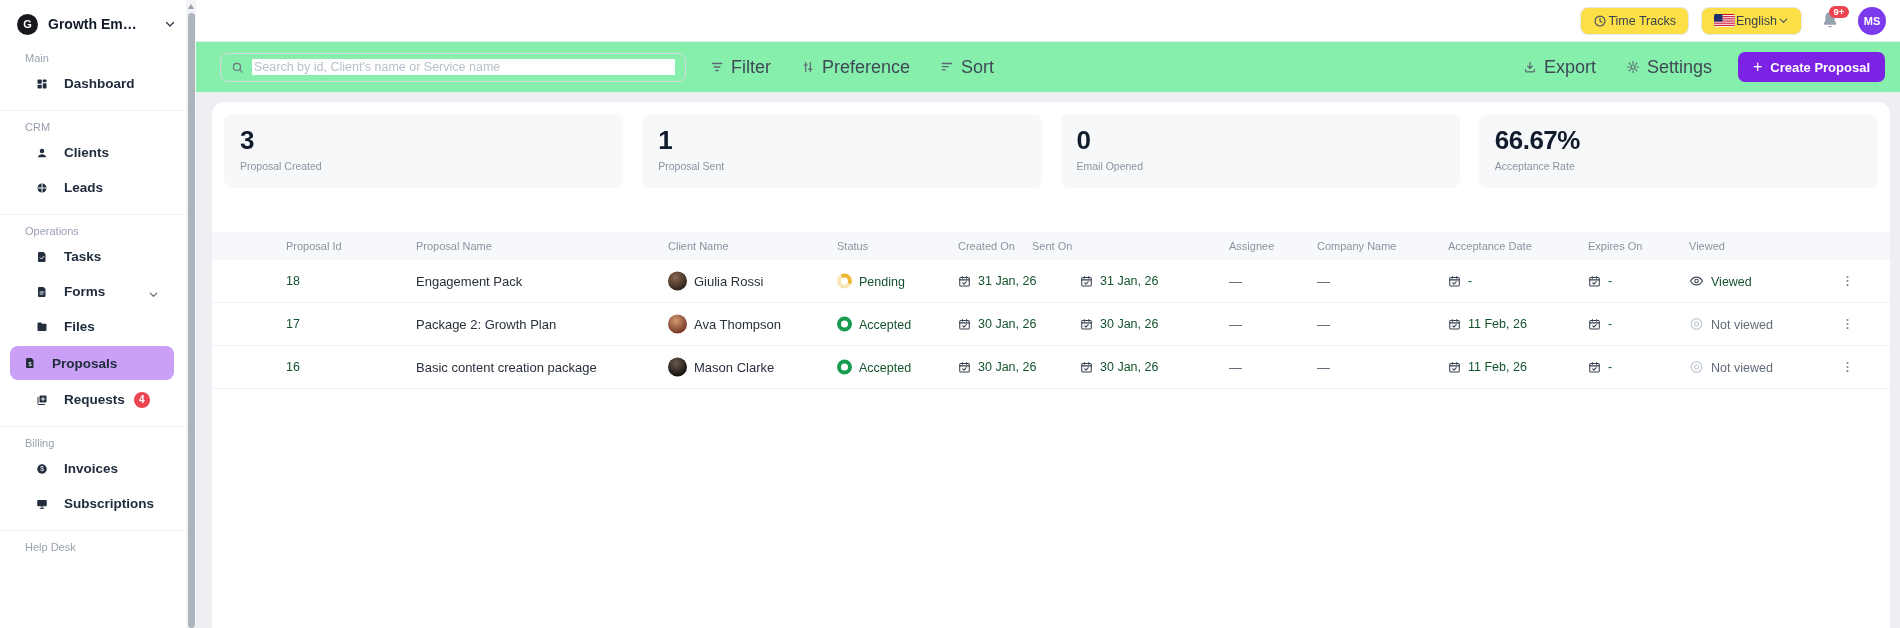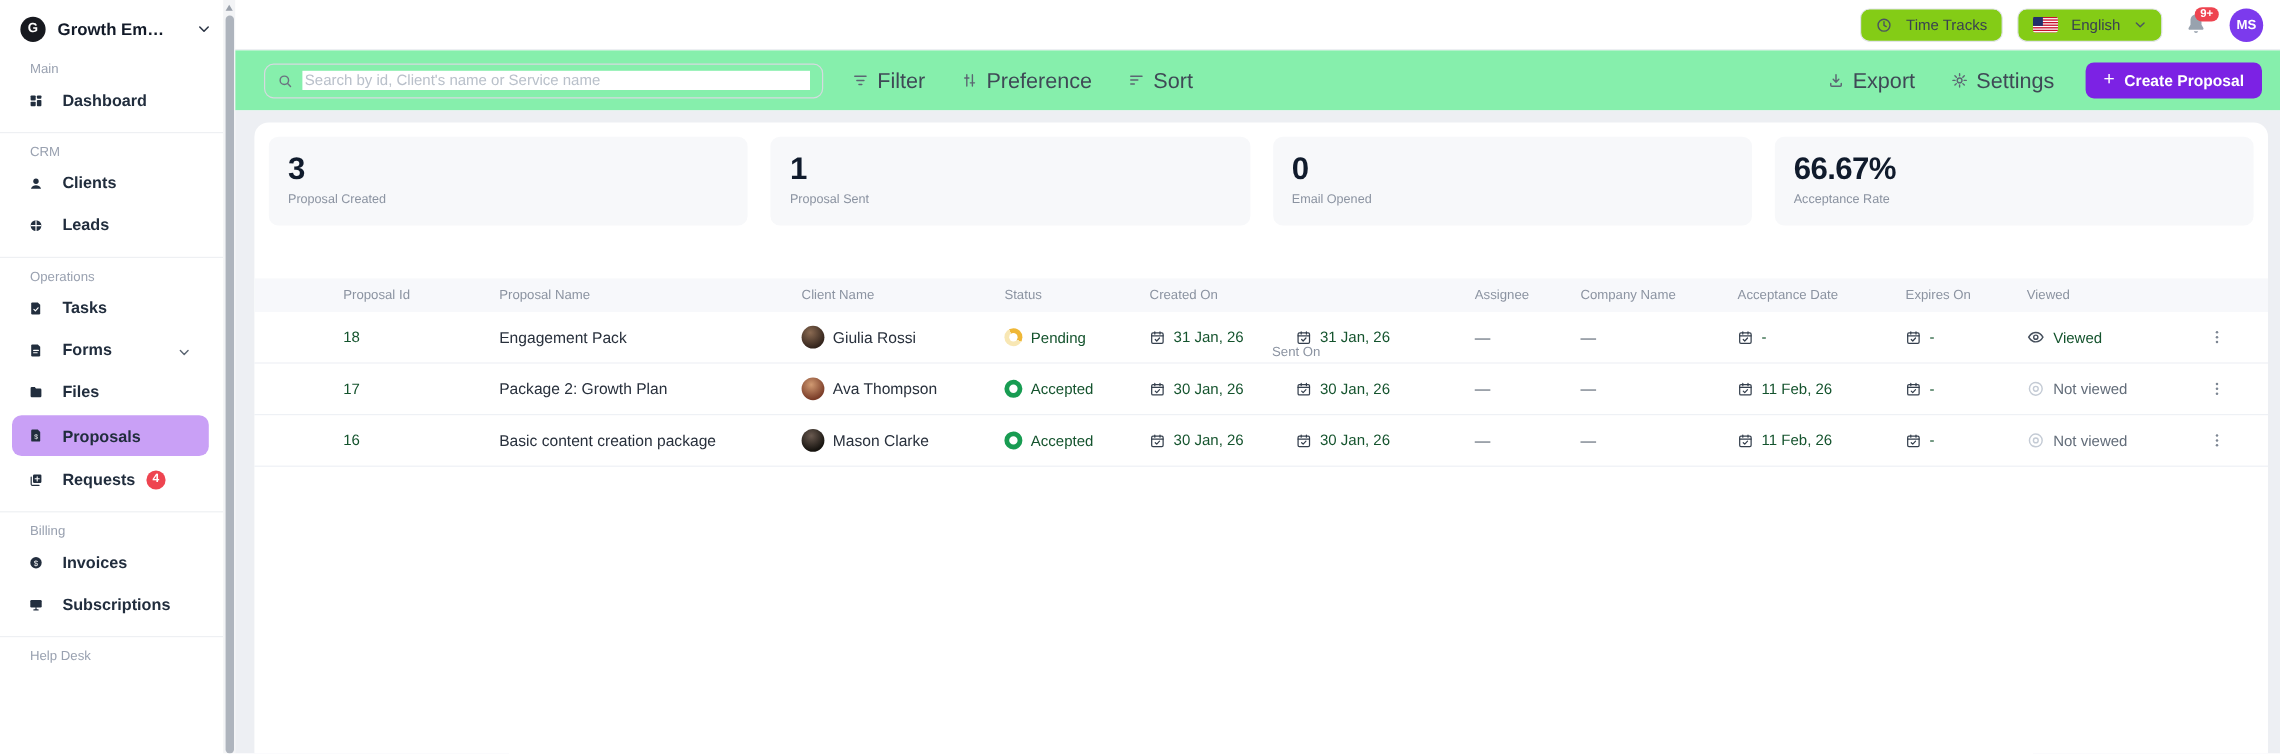--- a/index.html
+++ b/index.html
@@ -9,43 +9,43 @@
 
   
   .sidebar{position:absolute;left:0;top:0;width:186px;height:628px;background:#fff;z-index:3}
   .sb-head{display:flex;align-items:center;height:36px;margin-top:6px;padding:0 10px 0 17px}
   .logo{width:21px;height:21px;border-radius:50%;background:#17191f;color:#fff;font-size:11px;
         font-weight:700;display:flex;align-items:center;justify-content:center;flex:0 0 auto}
   .app-name{margin-left:10px;font-size:14px;font-weight:700;color:#121a28;white-space:nowrap;
             overflow:hidden;text-overflow:ellipsis;max-width:96px}
   .sb-head .chev{margin-left:auto;width:12px;height:12px;color:#2c3545}
   .sb-label{margin:10px 0 2px 25px;font-size:11px;color:#99a1b0}
-  .sb-item{display:flex;align-items:center;height:35px;padding-left:24px;cursor:pointer}
+  .sb-item{display:flex;align-items:center;height:35px;padding-left:36px;cursor:pointer}
   .sb-item .sb-ic{width:12px;height:12px;color:#222e3e;flex:0 0 auto}
   .sb-ic svg,.chev svg,.ic svg{display:block;width:100%;height:100%}
   .sb-txt{margin-left:16px;font-size:13.5px;font-weight:600;color:#212d3d;white-space:nowrap}
   .sb-item.active{margin:2px 12px 2px 10px;height:34px;padding-left:14px;border-radius:8px;
                   background:var(--active-item-bg,#c9a0f6)}
   .sb-badge{margin-left:9px;min-width:16px;height:16px;border-radius:8px;background:var(--badge-red,#ee4450);
             color:#fff;font-size:10px;font-weight:700;display:flex;align-items:center;justify-content:center;padding:0 4px}
   .sb-chev{margin-left:auto;margin-right:27px;width:11px;height:11px;color:#5c6673}
   .sb-divider{height:1px;background:#eef0f3;margin:9px 0}
 
   
   .sb-scroll{position:absolute;left:186px;top:0;width:10px;height:628px;background:#f3f4f6;z-index:4}
   .sb-up{width:0;height:0;border-left:3px solid transparent;border-right:3px solid transparent;
          border-bottom:5px solid #9aa1ab;margin:4px auto 0}
   .sb-thumb{position:absolute;left:1.5px;top:13px;bottom:0;width:7px;border-radius:4px;background:#aeb4bd}
 
   
   .main{position:absolute;left:196px;top:0;right:0;bottom:0}
   .topbar{height:42px;background:#fff;border-bottom:1px solid #e9ebef;display:flex;align-items:center;
           justify-content:flex-end;gap:12px;padding-right:14px}
-  .pill-btn{display:flex;align-items:center;gap:11px;height:28px;padding:0 12px;border:1px solid #e2e5ea;
-            border-radius:8px;background:#84cc16;font-size:12.5px;color:#394250;cursor:pointer}
+  .pill-btn{display:flex;align-items:center;gap:1px;height:28px;padding:0 12px;border:1px solid #e2e5ea;
+            border-radius:8px;background:#fde047;font-size:12.5px;color:#394250;cursor:pointer}
   .pill-btn .ic{width:14px;height:14px;color:#4a5460}
   .flag{width:21px;height:13px;border-radius:2px;overflow:hidden;flex:0 0 auto}
   .bell-wrap{position:relative;width:20px;height:22px;margin:0 6px;cursor:pointer}
   .bell{width:18px;height:20px;color:#98a2ae;margin-top:3px}
   .bell-badge{position:absolute;top:-4px;left:9px;background:var(--badge-red,#ee4450);color:#fff;
               font-size:9.5px;font-weight:700;border-radius:8px;padding:1.5px 4.5px;line-height:1}
   .avatar{width:28px;height:28px;border-radius:50%;background:var(--avatar-purple,#7c3aed);color:#fff;
           font-size:11px;font-weight:700;display:flex;align-items:center;justify-content:center;cursor:pointer}
 
   .toolbar{height:50px;background:#86efac;display:flex;align-items:center;padding:0 15px 0 24px}
@@ -346,21 +346,21 @@
         </div>
       </div>
 
       <div class="table">
         <div class="thead" id="thead">
             <span class="th" style="left: 74px;">Proposal Id</span>
             <span class="th" style="left: 204px;">Proposal Name</span>
             <span class="th" style="left: 456px;">Client Name</span>
             <span class="th" style="left: 625px;">Status</span>
             <span class="th" style="left: 746px;">Created On</span>
-            <span class="th" style="left: 848px; margin-top: 48px;">Sent On</span>
+            <span class="th" style="left: 820px;">Sent On</span>
             <span class="th" style="left: 1017px;">Assignee</span>
             <span class="th" style="left: 1105px;">Company Name</span>
             <span class="th" style="left: 1236px;">Acceptance Date</span>
             <span class="th" style="left: 1376px;">Expires On</span>
             <span class="th" style="left: 1477px;">Viewed</span>
           </div>
         <div id="tbody">
             <div class="trow">
               <span class="cell" style="left:74px">18</span>
               <span class="cell c-name" style="left:204px">Engagement Pack</span>

